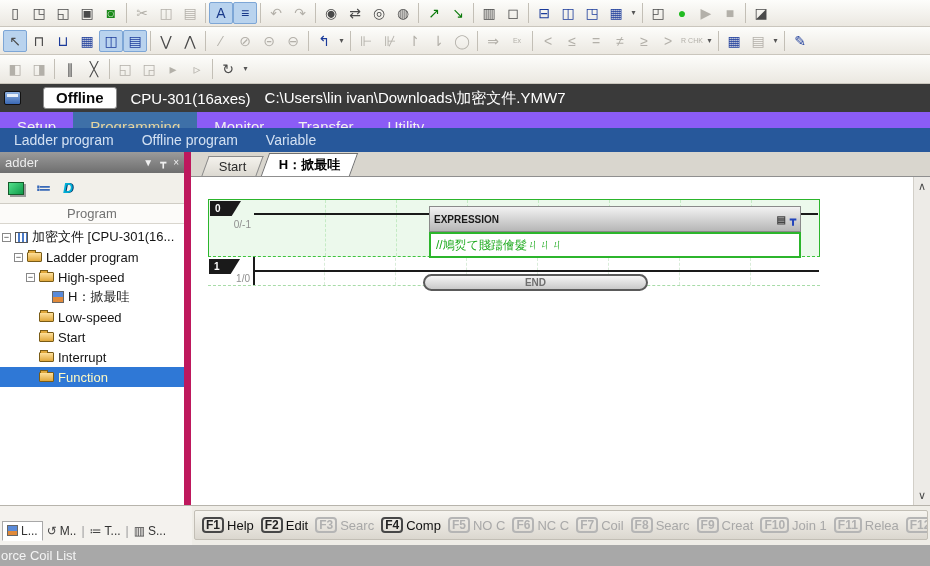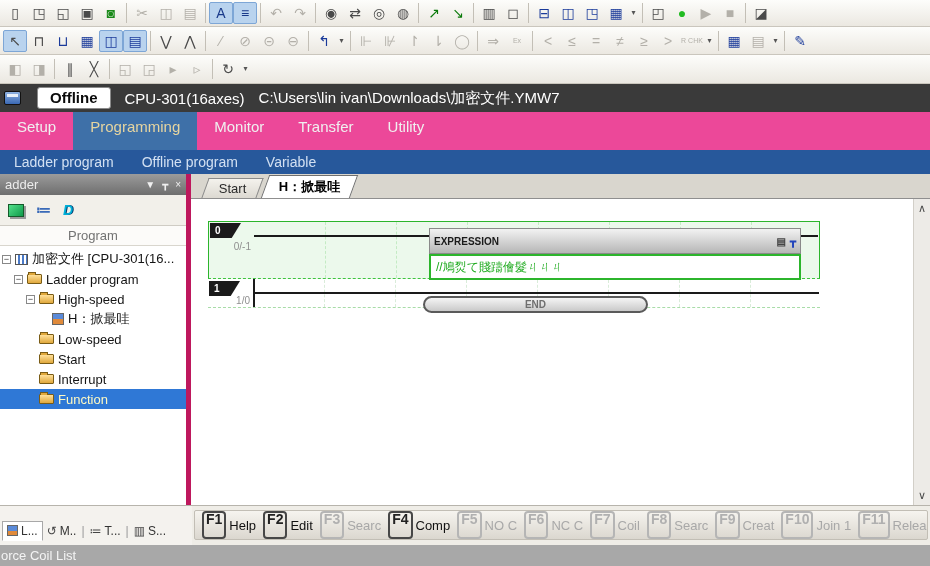--- a/index.html
+++ b/index.html
@@ -36,35 +36,35 @@
     font-size: 15px; padding-left: 4px; white-space: nowrap;
   }
   .mpeicon {
     width: 17px; height: 14px; flex: none;
     background: linear-gradient(#8fb2e2, #3a68b4);
     border: 1px solid #111; border-radius: 2px; position: relative;
   }
   .mpeicon::before { content:""; position: absolute; left: 2px; top: 2px; right: 2px; height: 3px; background: #e8f0fa; }
   .offlinebtn {
     background: #fff; color: #0a0a0a; border: 1px solid #8a8a8a; border-radius: 3px;
-    font-size: 15px; font-weight: bold; padding: 1px 12px 2px 12px; margin-left: 2px;
-  }
-
-  
-  .menubar { height: 38px; flex: none; background: #ec4899; display: flex; color: #f0f0f0; font-size: 15px; }
+    font-size: 15px; font-weight: bold; padding: 1px 12px 2px 12px; margin-left: 8px;
+  }
+
+  
+  .menubar { height: 16px; flex: none; background: #8b5cf6; display: flex; color: #f0f0f0; font-size: 15px; }
   .menubar .mitem { line-height: 30px; padding: 0 17px; cursor: default; }
   .menubar .mitem.active { background: #3e70a8; color: #e6d5a0; }
   .submenubar { height: 24px; flex: none; background: #27589b; display: flex; color: #d2e0f2; font-size: 14px; }
   .submenubar .smitem { line-height: 24px; padding: 0 14px; cursor: default; }
 
   
   .main { flex: 1; display: flex; min-height: 0; background: #fff; }
 
   
-  .lpanel { width: 191px; flex: none; display: flex; flex-direction: column; border-right: 5px solid #be185d; background: #fff; }
+  .lpanel { width: 191px; flex: none; display: flex; flex-direction: column; border-right: 7px solid #be185d; background: #fff; }
   .lpanel-header {
     height: 21px; flex: none; background: linear-gradient(#9b9b9b, #6e6e6e);
     color: #ececec; font-size: 13px; display: flex; align-items: center; padding: 0 5px;
   }
   .lpanel-header .sp { flex: 1; }
   .lpanel-header .hic { font-size: 10px; margin-left: 7px; color: #f0f0f0; cursor: default; }
   .lpanel-toolbar {
     height: 31px; flex: none; background: #f2f0ea; border-bottom: 1px solid #cfccc4;
     display: flex; align-items: center; gap: 12px; padding-left: 8px;
   }
@@ -167,22 +167,22 @@
   .bic { font-size: 12px; color: #444; }
   .ic-ladder-sm { width: 11px; height: 11px; border: 1px solid #666; background: linear-gradient(180deg,#5a8ad8 0 55%, #e08a3a 55% 100%); }
 
   .fbar {
     flex: 1; display: flex; align-items: center; gap: 7px;
     background: linear-gradient(#f6f4ef,#dbd7cf); border: 1px solid #c2beb5; border-radius: 2px;
     margin: 4px 2px 5px 2px; padding: 0 7px; overflow: hidden; white-space: nowrap;
   }
   .fkey { display: flex; align-items: center; gap: 3px; flex: none; cursor: default; }
   .kcap {
-    border: 2px solid #474747; border-radius: 4px; font-size: 14px; font-weight: bold;
-    color: #222; padding: 0 2px; height: 28px; line-height: 12px; min-width: 18px; text-align: center;
+    border: 2px solid #474747; border-radius: 4px; font-size: 12px; font-weight: bold;
+    color: #222; padding: 0 2px; height: 16px; line-height: 12px; min-width: 18px; text-align: center;
   }
   .fkey .flbl { font-size: 13px; color: #111; }
   .fkey.d .kcap { border-color: #b5b5b5; color: #b0b0b0; }
   .fkey.d .flbl { color: #a8a8a8; }
 
   .statusbar {
     height: 21px; flex: none; background: #a8a8a8; color: #f4f4f4;
     font-size: 13px; line-height: 21px; padding-left: 1px;
   }
 </style>

